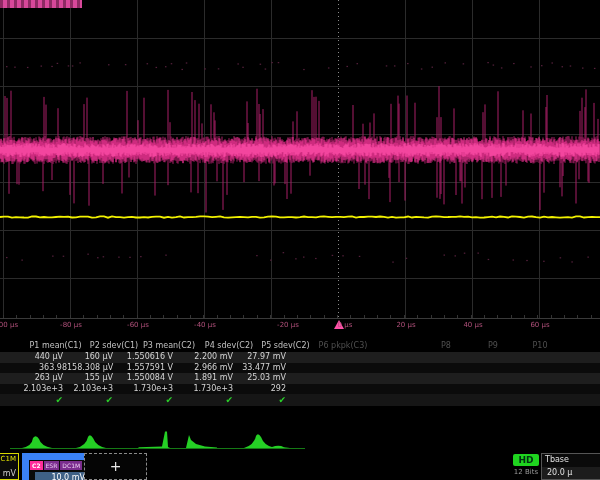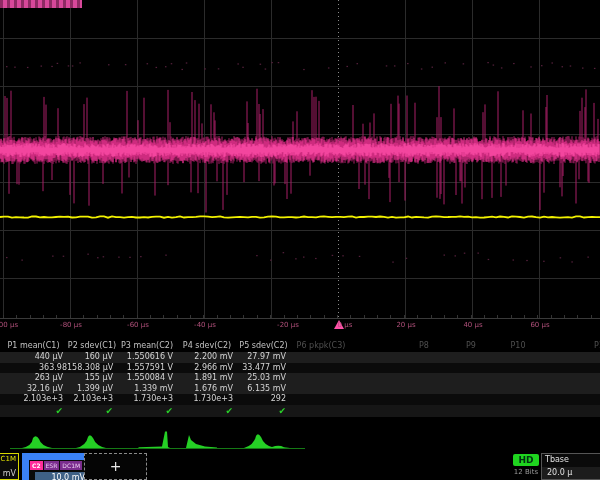--- a/index.html
+++ b/index.html
@@ -222,21 +222,21 @@
       <span class="axis-label" style="left: 205px;">-40 µs</span>
       <span class="axis-label" style="left: 288px;">-20 µs</span>
       <span class="axis-label" style="left: 345px;">0 µs</span>
       <span class="axis-label" style="left: 406px;">20 µs</span>
       <span class="axis-label" style="left: 473px;">40 µs</span>
       <span class="axis-label" style="left: 540px;">60 µs</span>
     </div>
 
   <div class="abs mtable">
       <div class="mt-header">
-        <div class="th" style="width: 67px;">P1 mean(C1)</div>
+        <div class="th" style="width: 67px; padding-left: 22px;">P1 mean(C1)</div>
         <div class="th" style="width: 50px;">P2 sdev(C1)</div>
         <div class="th" style="width: 60px;">P3 mean(C2)</div>
         <div class="th" style="width: 60px;">P4 sdev(C2)</div>
         <div class="th" style="width: 53px;">P5 sdev(C2)</div>
         <div class="th dim" style="width: 62px;">P6 pkpk(C3)</div>
         <div class="th dim" style="width: 48px; margin-top: 31px;">P7</div>
         <div class="th dim" style="width: 48px;">P8</div>
         <div class="th dim" style="width: 46px;">P9</div>
         <div class="th dim" style="width: 48px;">P10</div>
         <div class="th dim" style="width: 58px;">P11</div>
@@ -255,27 +255,20 @@
         <div class="td" style="width: 60px;">2.966 mV</div>
         <div class="td" style="width: 53px;">33.477 mV</div>
       </div>
       <div class="tr even">
         <div class="td" style="width: 67px;">263 µV</div>
         <div class="td" style="width: 50px;">155 µV</div>
         <div class="td" style="width: 60px;">1.550084 V</div>
         <div class="td" style="width: 60px;">1.891 mV</div>
         <div class="td" style="width: 53px;">25.03 mV</div>
       </div>
-      <div class="tr even">
-        <div class="td" style="width: 67px;">32.16 µV</div>
-        <div class="td" style="width: 50px;">1.399 µV</div>
-        <div class="td" style="width: 60px;">1.339 mV</div>
-        <div class="td" style="width: 60px;">1.676 mV</div>
-        <div class="td" style="width: 53px;">6.135 mV</div>
-      </div>
       <div class="tr odd">
         <div class="td" style="width: 67px;">2.103e+3</div>
         <div class="td" style="width: 50px;">2.103e+3</div>
         <div class="td" style="width: 60px;">1.730e+3</div>
         <div class="td" style="width: 60px;">1.730e+3</div>
         <div class="td" style="width: 53px;">292</div>
       </div>
       <div class="tr status">
         <div class="td" style="width: 67px;">✔</div>
         <div class="td" style="width: 50px;">✔</div>

